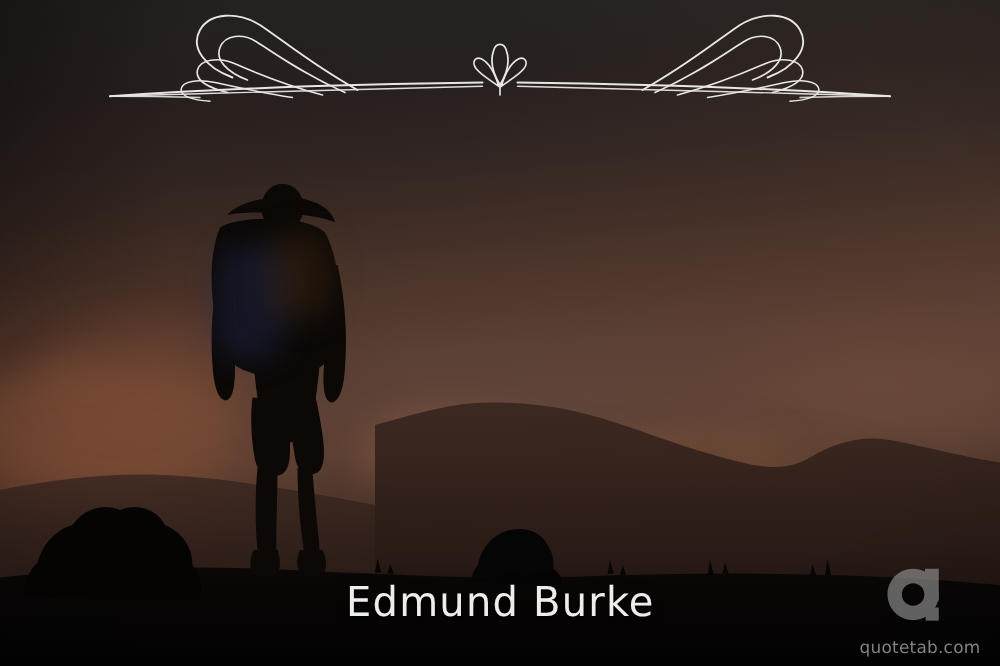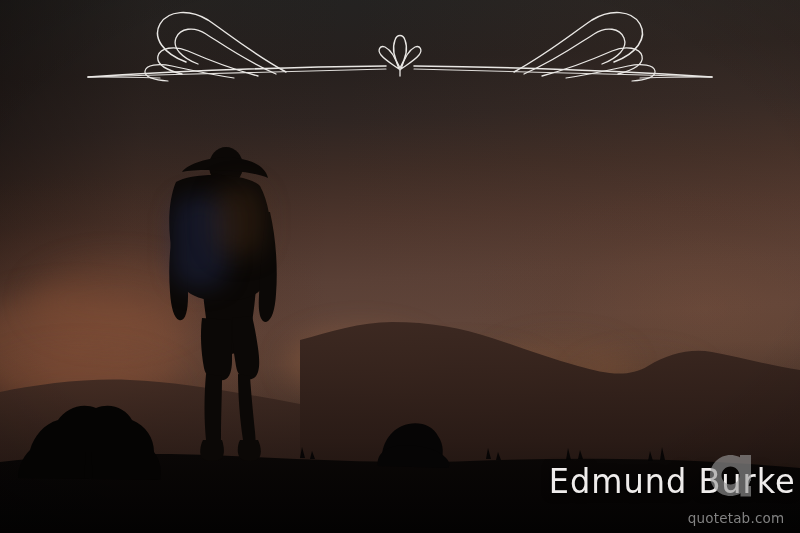--- a/index.html
+++ b/index.html
@@ -128,21 +128,21 @@
     transform-origin: center;
     white-space: nowrap;
   }
 
   
   #author-block {
     position: absolute;
     left: 0;
     top: 462px;
     width: 800px;
-    text-align: right;
+    text-align: center;
   }
   #author-name {
     display: inline-block;
     font-family: "DejaVu Sans", sans-serif;
     font-size: 33px;
     font-weight: 400;
     letter-spacing: 1.0px;
     color: #efeceb;
     text-shadow:
       0 2px 4px rgba(0,0,0,0.85),

